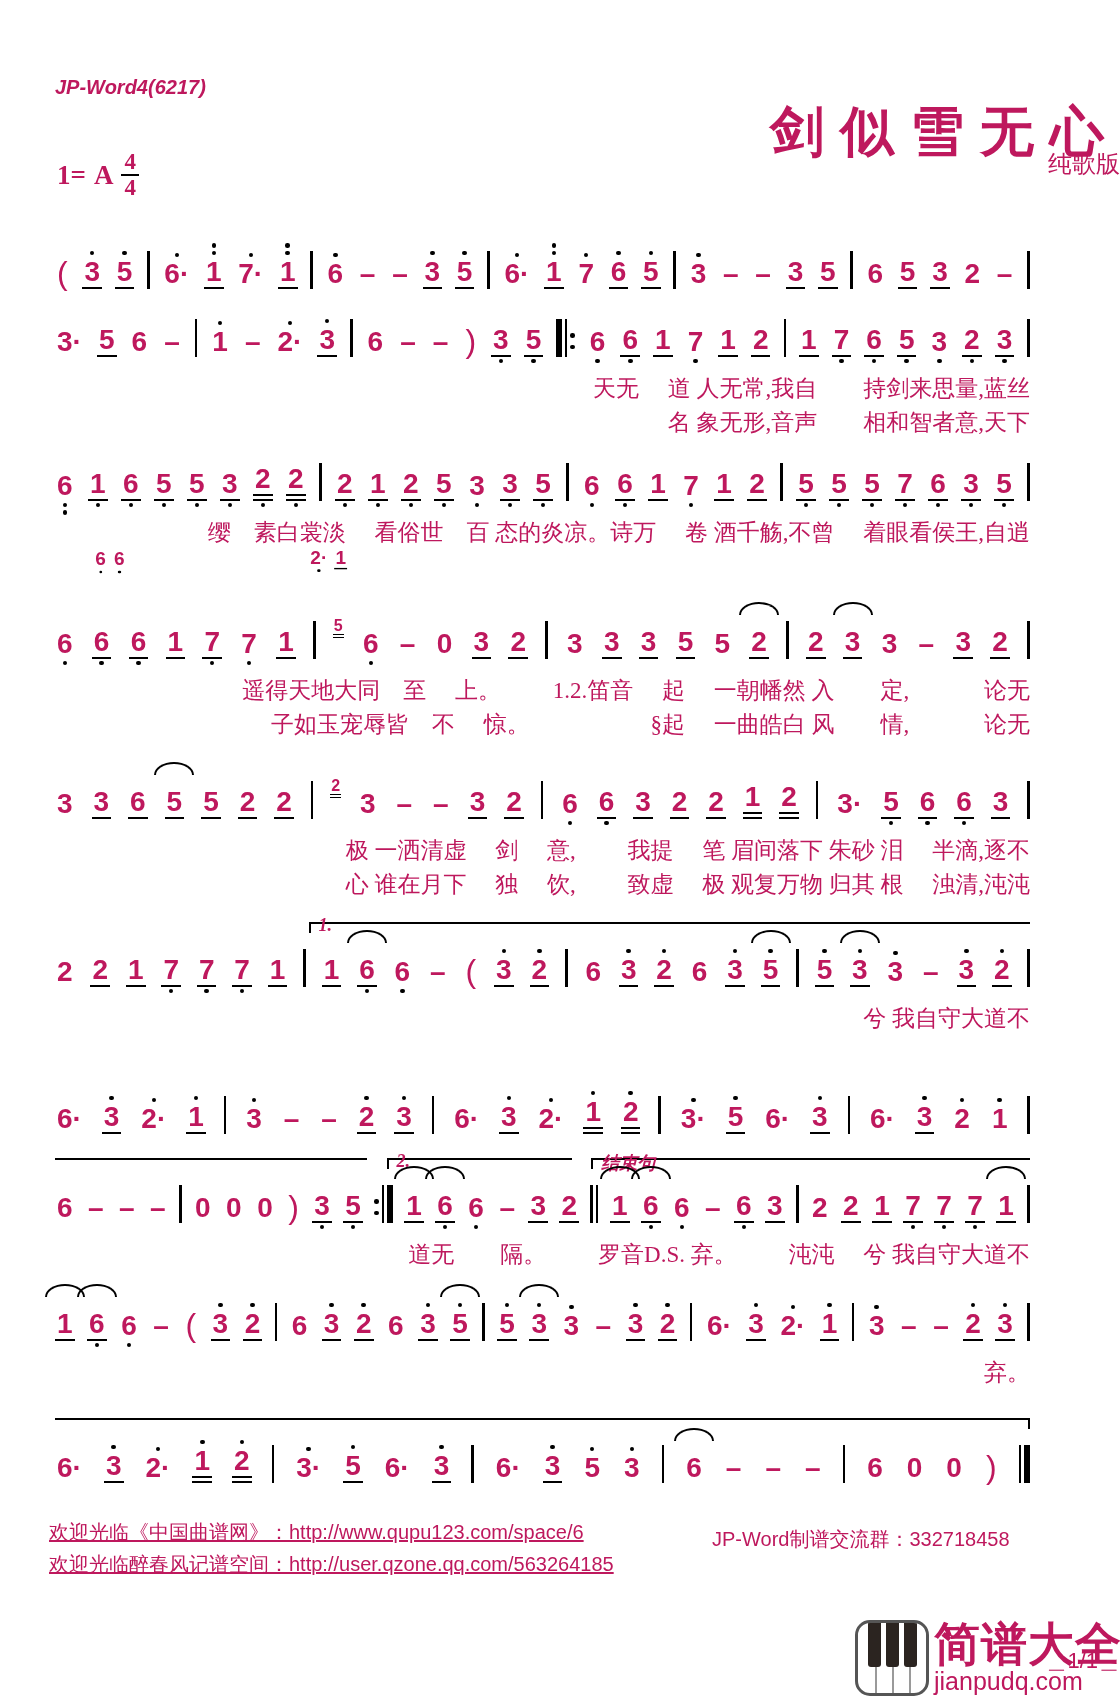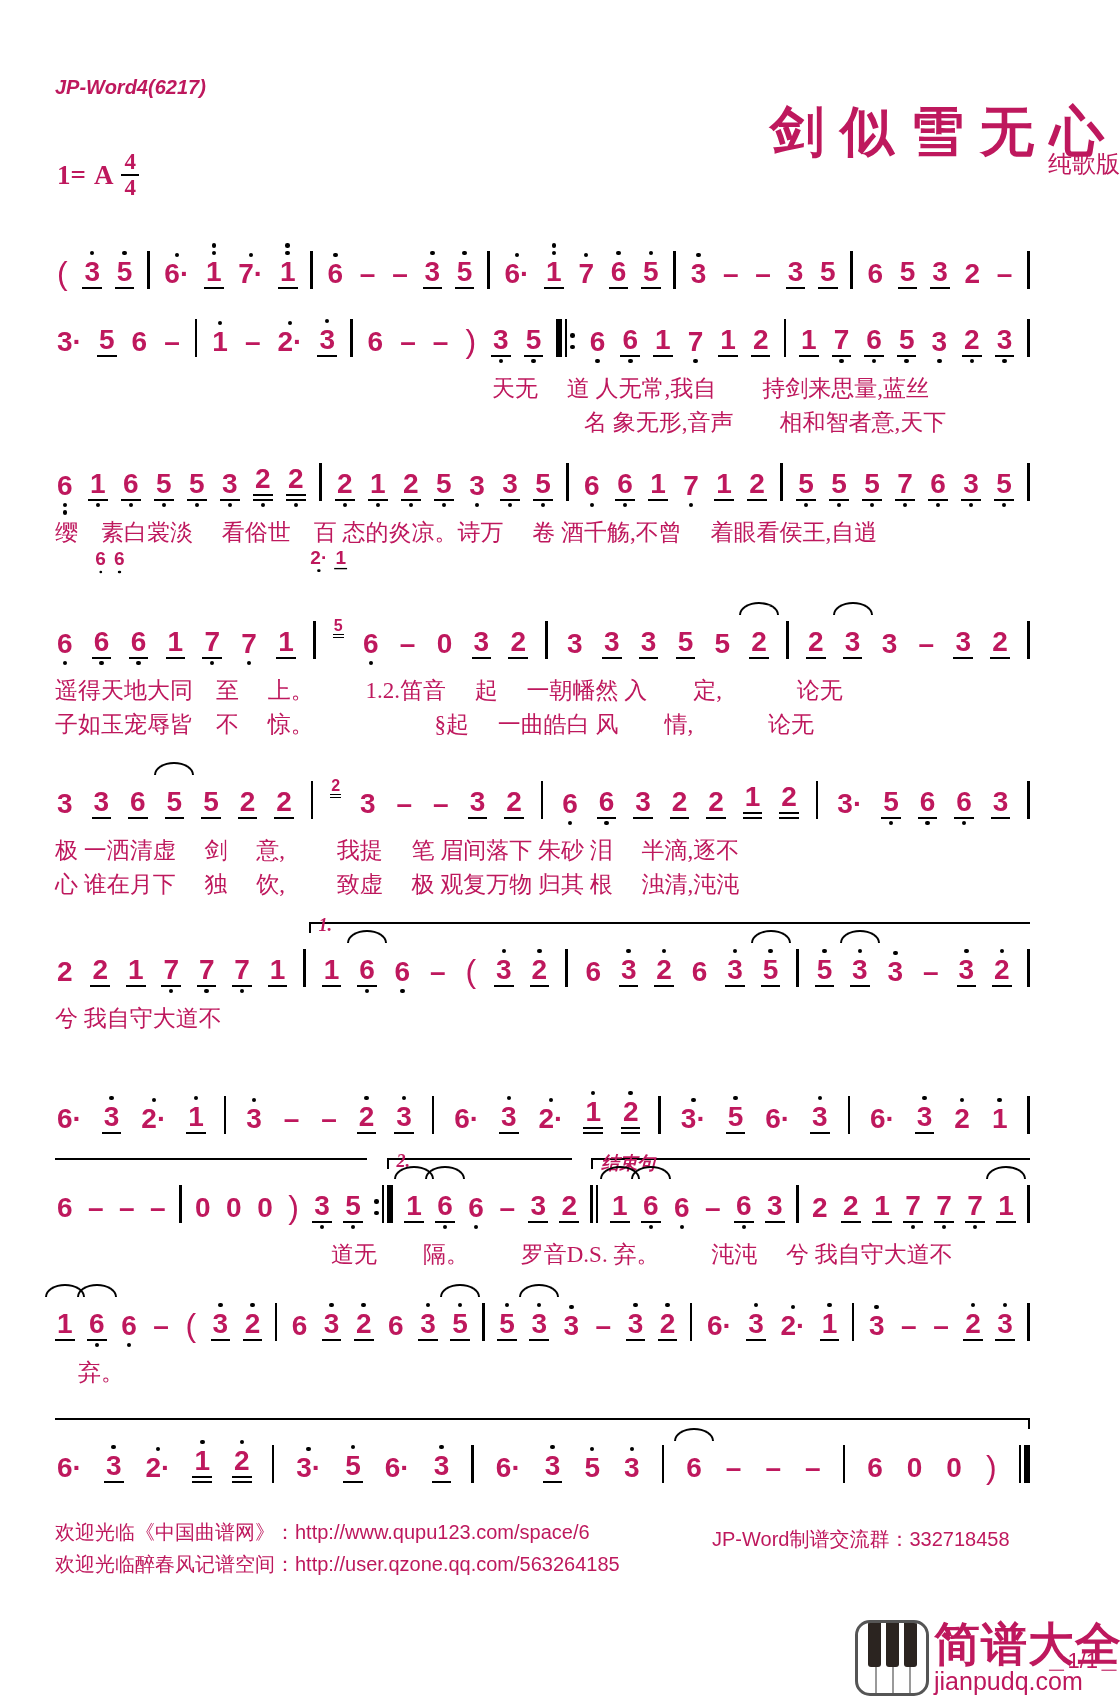--- a/index.html
+++ b/index.html
@@ -29,30 +29,30 @@
   .paren .dg{font:400 32px/0.95 "Liberation Sans",sans-serif;}
   .barwrap{display:inline-flex;align-items:flex-end;gap:3px;}
   .bar{width:2.5px;height:38px;background:#000;margin-bottom:13px;}
   .bar.thick{width:5.5px;}
   .rdots{display:flex;flex-direction:column;gap:7px;margin-bottom:21px;}
   .rdots .dot{margin:0;}
   .grace{font:700 16px/1 "Liberation Sans",sans-serif;border-bottom:4px double #000;
          margin-bottom:34px;padding:0 1px;}
   .arc{position:absolute;top:-12px;left:50%;width:36px;height:11px;transform:translateX(-50%);
        border:2.5px solid #000;border-bottom:none;border-radius:50% 50% 0 0 / 100% 100% 0 0;}
-  .lyr{font:23px/1.32 "Liberation Serif",serif;white-space:pre;margin-top:4px;}
+  .lyr{font:23px/1.32 "Liberation Serif",serif;white-space:pre;margin-top:4px;text-align:right;}
   .brow{position:relative;height:26px;}
   .vbr{position:absolute;top:12px;height:11px;border-top:2.5px solid #000;box-sizing:border-box;}
   .vbr.hl{border-left:2.5px solid #000;}
   .vbr.hr{border-right:2.5px solid #000;}
   .vlabel{position:absolute;top:-9px;left:8px;font:italic 700 18px "Liberation Serif",serif;white-space:nowrap;}
   .orow{position:relative;height:30px;}
   .ossia{position:absolute;bottom:0;display:flex;gap:8px;transform:scale(0.68);transform-origin:left bottom;}
   
-  .fleft{position:absolute;left:55px;top:1516px;font:20px/1.6 "Liberation Sans",sans-serif;}
+  .fleft{position:absolute;left:49px;top:1516px;font:20px/1.6 "Liberation Sans",sans-serif;text-decoration:underline;}
   .fright{position:absolute;left:712px;top:1526px;font:20px "Liberation Sans",sans-serif;}
   .pagenum{position:absolute;left:0;top:1646px;width:100%;text-align:right;font:22px "Liberation Sans",sans-serif;}
   .logo{position:absolute;right:-2px;top:1620px;display:flex;align-items:flex-end;gap:5px;}
   .logo-icon{position:relative;width:68px;height:70px;border:3px solid #555;border-radius:15px;background:#fff;overflow:hidden;flex:none;}
   .lk{position:absolute;top:0;bottom:0;width:1.5px;background:#9a9a9a;}
   .bk{position:absolute;top:0;width:13px;height:44px;background:#2b2420;border-radius:0 0 3px 3px;}
   .logo-text{display:flex;flex-direction:column;align-items:flex-start;line-height:1;}
   .logo-title{font:700 46px/1 "Liberation Sans",sans-serif;letter-spacing:1px;}
   .logo-domain{font:500 25px/1.15 "Liberation Sans",sans-serif;}
 </style>

